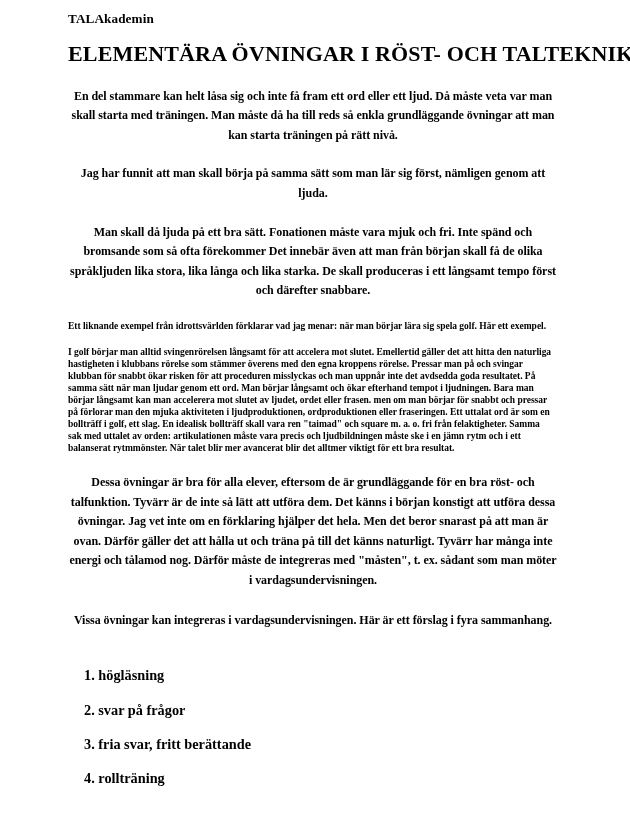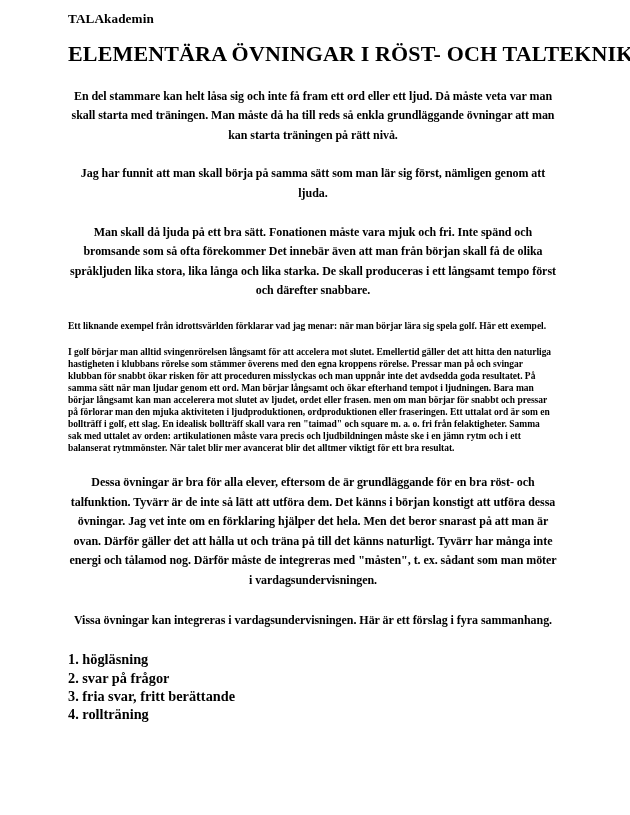--- a/index.html
+++ b/index.html
@@ -72,21 +72,21 @@
 
   ol.steps {
     list-style: none;
     margin: 0;
     padding: 0;
     font-size: 14.3px;
     line-height: 18.4px;
     font-weight: 600;
   }
   ol.steps li {
-    margin: 0;
+    margin: 16px;
     white-space: nowrap;
   }
 </style>
 </head>
 <body>
 
 <div class="page">
 
   <div>
     <div class="byline">TALAkademin</div>

